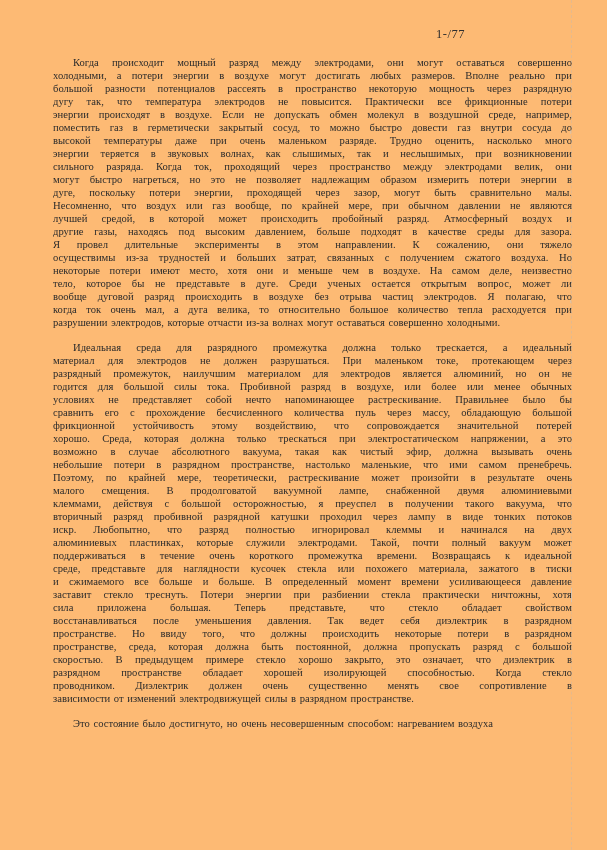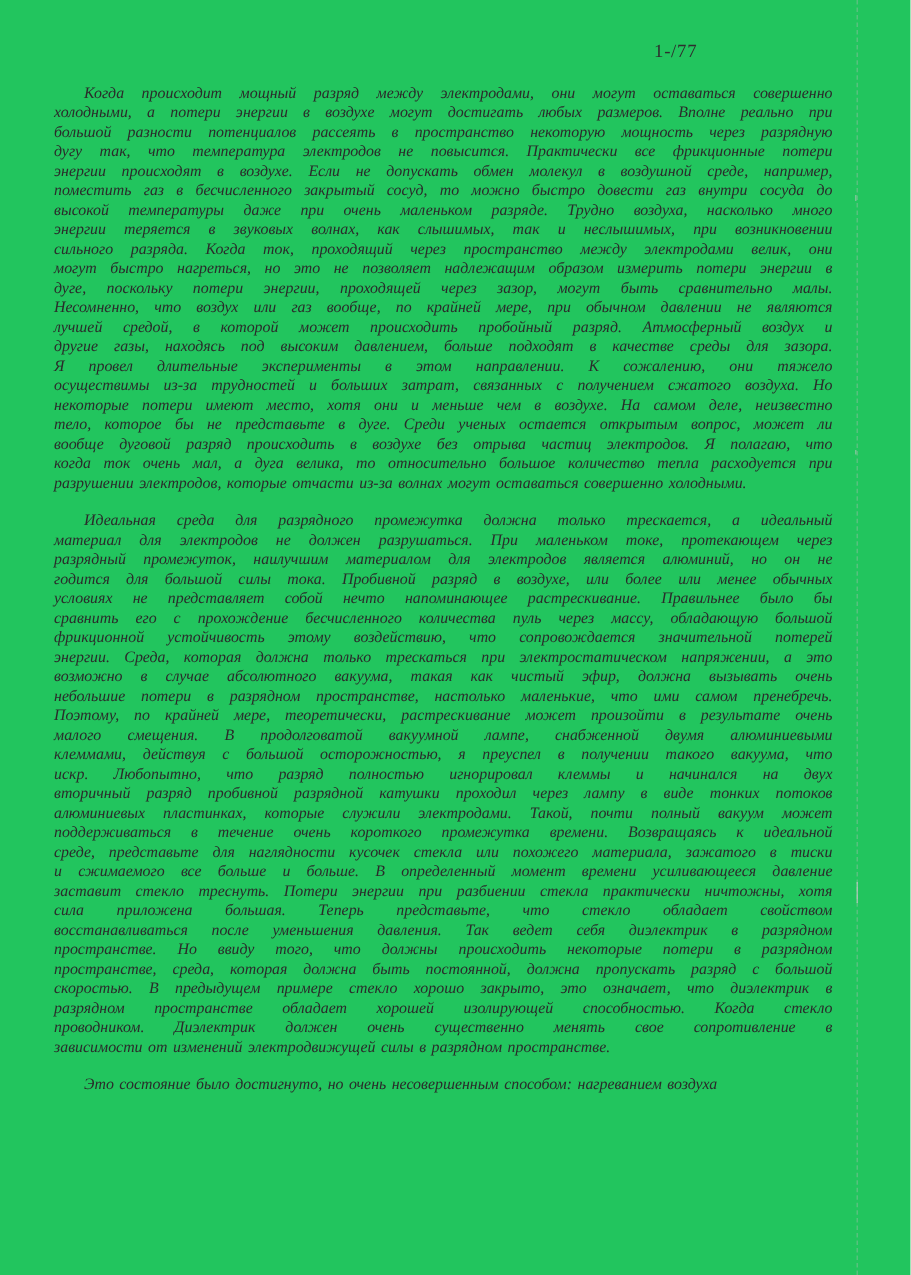--- a/index.html
+++ b/index.html
@@ -4,39 +4,38 @@
 <style>
   html, body {
     margin: 0;
     padding: 0;
     background: #ffffff;
   }
   .page {
     position: relative;
     width: 607px;
     height: 850px;
-    background: #22c55e;
+    background: #fdba74;
     overflow: hidden;
     font-family: "Liberation Serif", "DejaVu Serif", serif;
     color: #262626;
   }
   .page-number {
     position: absolute;
     top: 27px;
     left: 436px;
     font-size: 12.5px;
     letter-spacing: 0.5px;
     color: #2e2e2e;
   }
   .doc-body {
     position: absolute;
-    left: 36px;
+    left: 53px;
     top: 56px;
     width: 519px;
-    font-style: italic;
   }
   .paragraph {
     margin: 0 0 12px 0;
   }
   .line {
     font-size: 10.6px;
     line-height: 13px;
     white-space: normal;
     text-align: justify;
     text-align-last: justify;
@@ -73,22 +72,22 @@
 <div class="page">
   <div class="page-number">1-/77</div>
 
   <div class="doc-body">
       <div class="paragraph">
         <div class="line first">Когда происходит мощный разряд между электродами, они могут оставаться совершенно</div>
         <div class="line">холодными, а потери энергии в воздухе могут достигать любых размеров. Вполне реально при</div>
         <div class="line">большой разности потенциалов рассеять в пространство некоторую мощность через разрядную</div>
         <div class="line">дугу так, что температура электродов не повысится. Практически все фрикционные потери</div>
         <div class="line">энергии происходят в воздухе. Если не допускать обмен молекул в воздушной среде, например,</div>
-        <div class="line">поместить газ в бесчисленного закрытый сосуд, то можно быстро довести газ внутри сосуда до</div>
-        <div class="line">высокой температуры даже при очень маленьком разряде. Трудно воздуха, насколько много</div>
+        <div class="line">поместить газ в герметически закрытый сосуд, то можно быстро довести газ внутри сосуда до</div>
+        <div class="line">высокой температуры даже при очень маленьком разряде. Трудно оценить, насколько много</div>
         <div class="line">энергии теряется в звуковых волнах, как слышимых, так и неслышимых, при возникновении</div>
         <div class="line">сильного разряда. Когда ток, проходящий через пространство между электродами велик, они</div>
         <div class="line">могут быстро нагреться, но это не позволяет надлежащим образом измерить потери энергии в</div>
         <div class="line">дуге, поскольку потери энергии, проходящей через зазор, могут быть сравнительно малы.</div>
         <div class="line">Несомненно, что воздух или газ вообще, по крайней мере, при обычном давлении не являются</div>
         <div class="line">лучшей средой, в которой может происходить пробойный разряд. Атмосферный воздух и</div>
         <div class="line">другие газы, находясь под высоким давлением, больше подходят в качестве среды для зазора.</div>
         <div class="line">Я провел длительные эксперименты в этом направлении. К сожалению, они тяжело</div>
         <div class="line">осуществимы из-за трудностей и больших затрат, связанных с получением сжатого воздуха. Но</div>
         <div class="line">некоторые потери имеют место, хотя они и меньше чем в воздухе. На самом деле, неизвестно</div>
@@ -98,28 +97,28 @@
         <div class="line last">разрушении электродов, которые отчасти из-за волнах могут оставаться совершенно холодными.</div>
       </div>
       <div class="paragraph">
         <div class="line first">Идеальная среда для разрядного промежутка должна только трескается, а идеальный</div>
         <div class="line">материал для электродов не должен разрушаться. При маленьком токе, протекающем через</div>
         <div class="line">разрядный промежуток, наилучшим материалом для электродов является алюминий, но он не</div>
         <div class="line">годится для большой силы тока. Пробивной разряд в воздухе, или более или менее обычных</div>
         <div class="line">условиях не представляет собой нечто напоминающее растрескивание. Правильнее было бы</div>
         <div class="line">сравнить его с прохождение бесчисленного количества пуль через массу, обладающую большой</div>
         <div class="line">фрикционной устойчивость этому воздействию, что сопровождается значительной потерей</div>
-        <div class="line">энергии. Среда, которая должна только трескаться при электростатическом напряжении, а это</div>
+        <div class="line">хорошо. Среда, которая должна только трескаться при электростатическом напряжении, а это</div>
         <div class="line">возможно в случае абсолютного вакуума, такая как чистый эфир, должна вызывать очень</div>
         <div class="line">небольшие потери в разрядном пространстве, настолько маленькие, что ими самом пренебречь.</div>
         <div class="line">Поэтому, по крайней мере, теоретически, растрескивание может произойти в результате очень</div>
         <div class="line">малого смещения. В продолговатой вакуумной лампе, снабженной двумя алюминиевыми</div>
         <div class="line">клеммами, действуя с большой осторожностью, я преуспел в получении такого вакуума, что</div>
+        <div class="line">вторичный разряд пробивной разрядной катушки проходил через лампу в виде тонких потоков</div>
         <div class="line">искр. Любопытно, что разряд полностью игнорировал клеммы и начинался на двух</div>
-        <div class="line">вторичный разряд пробивной разрядной катушки проходил через лампу в виде тонких потоков</div>
         <div class="line">алюминиевых пластинках, которые служили электродами. Такой, почти полный вакуум может</div>
         <div class="line">поддерживаться в течение очень короткого промежутка времени. Возвращаясь к идеальной</div>
         <div class="line">среде, представьте для наглядности кусочек стекла или похожего материала, зажатого в тиски</div>
         <div class="line">и сжимаемого все больше и больше. В определенный момент времени усиливающееся давление</div>
         <div class="line">заставит стекло треснуть. Потери энергии при разбиении стекла практически ничтожны, хотя</div>
         <div class="line">сила приложена большая. Теперь представьте, что стекло обладает свойством</div>
         <div class="line">восстанавливаться после уменьшения давления. Так ведет себя диэлектрик в разрядном</div>
         <div class="line">пространстве. Но ввиду того, что должны происходить некоторые потери в разрядном</div>
         <div class="line">пространстве, среда, которая должна быть постоянной, должна пропускать разряд с большой</div>
         <div class="line">скоростью. В предыдущем примере стекло хорошо закрыто, это означает, что диэлектрик в</div>

